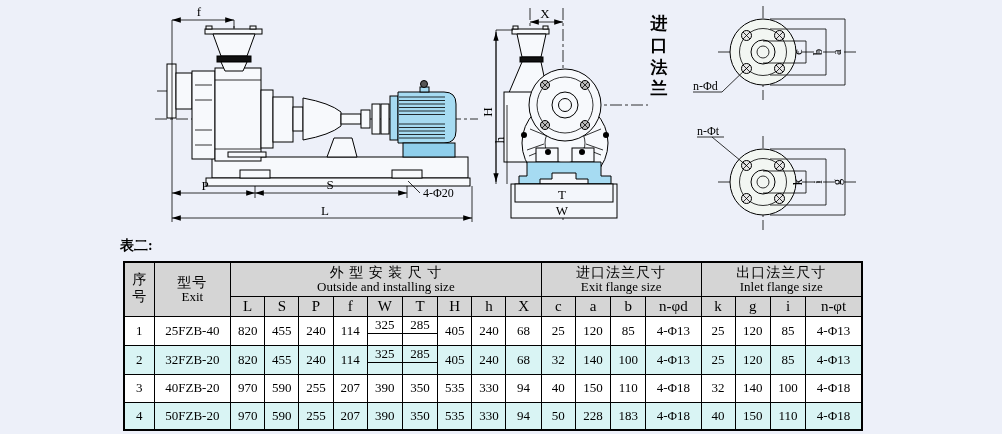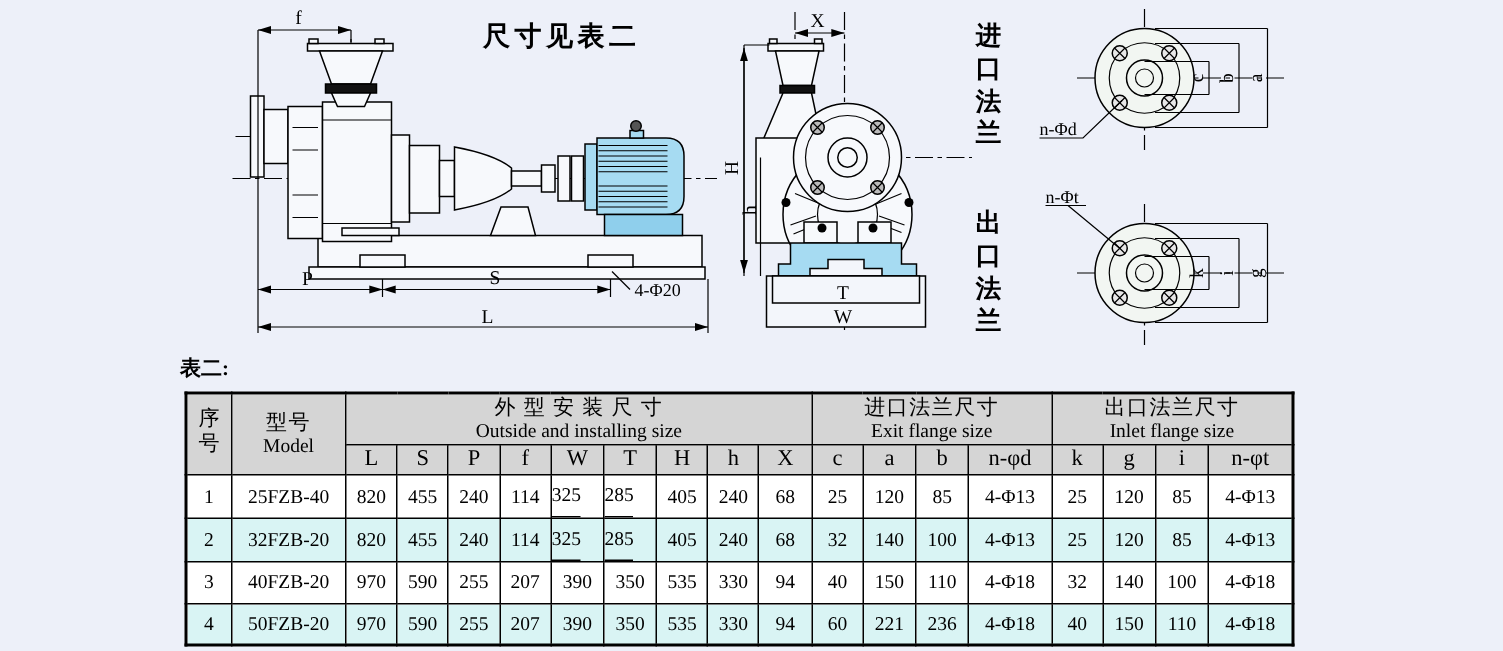--- a/index.html
+++ b/index.html
@@ -19,21 +19,21 @@
   #spec-table thead th{background:#d5d5d5;}
   #spec-table .grp-zh{font-size:14px;letter-spacing:1px;line-height:1.1;}
   #spec-table .grp-en{font-size:13px;line-height:1.05;}
   #spec-table tr.letters{height:20px;}
   #spec-table tr.letters th{font-size:15px;}
   #spec-table tr.hdr1{height:34px;}
   #spec-table tbody tr{height:28px;}
   #spec-table tbody td{font-size:13px;}
   #spec-table tbody tr.hl td{background:#d9f4f4;}
   .vstack{width:1.05em;margin:0 auto;line-height:1.2;white-space:pre-line;font-size:14px;}
-  .split{display:flex;flex-direction:row;height:28px;gap:40px;}
+  .split{display:flex;flex-direction:column;height:28px;gap:40px;}
   .split div{flex:1;display:flex;align-items:center;justify-content:center;}
   .split div:first-child{border-bottom:1px solid #000;}
   
   .cl{stroke-dasharray:12 3 3 3;stroke-width:0.8;}
   .thin{stroke-width:0.8;}
   .lbl{stroke:none;fill:#000;font-family:"Liberation Serif","DejaVu Serif",serif;font-size:13px;}
   .lbl-s{stroke:none;fill:#000;font-family:"Liberation Serif","DejaVu Serif",serif;font-size:12px;}
 </style>
 </head>
 <body>
@@ -209,23 +209,21 @@
       <path class="thin" d="M770,159 H826 M770,205 H826 M826,159 V205"></path>
       <path class="thin" d="M770,149 H845 M770,215 H845 M845,149 V215"></path>
       <text class="lbl" x="802" y="182" text-anchor="middle" transform="rotate(-90 802 182)">k</text>
       <text class="lbl" x="822" y="182" text-anchor="middle" transform="rotate(-90 822 182)">i</text>
       <text class="lbl" x="841" y="182" text-anchor="middle" transform="rotate(-90 841 182)">g</text>
       <path class="thin" d="M697,137 H724 M712,137 L747,166"></path>
       <text class="lbl-s" x="697" y="135">n-Φt</text>
     </g>
   </svg>
 
-  <div class="abs" id="drawing-title">尺寸见表二</div>
   <div class="abs vlabel" id="inlet-flange-label">进口法兰</div>
-  <div class="abs vlabel" id="outlet-flange-label">出口法兰</div>
   <div class="abs" id="table-caption">表二:</div>
 
   <table id="spec-table">
       <colgroup>
         <col style="width: 30px;">
         <col style="width: 76px;">
         <col style="width: 34px;">
         <col style="width: 34px;">
         <col style="width: 34px;">
         <col style="width: 34px;">
@@ -244,21 +242,21 @@
         <col style="width: 56px;">
       </colgroup>
       <thead>
         <tr class="hdr1">
           <th rowspan="2">
             <div class="vstack">序
 号</div>
           </th>
           <th rowspan="2">
             <div class="grp-zh">型号</div>
-            <div class="grp-en">Model</div>
+            <div class="grp-en">Exit</div>
           </th>
           <th colspan="9">
             <div class="grp-zh">外 型 安 装 尺 寸</div>
             <div class="grp-en">Outside and installing size</div>
           </th>
           <th colspan="4">
             <div class="grp-zh">进口法兰尺寸</div>
             <div class="grp-en">Exit flange size</div>
           </th>
           <th colspan="4">
@@ -375,23 +373,23 @@
           <td>50FZB-20</td>
           <td>970</td>
           <td>590</td>
           <td>255</td>
           <td>207</td>
           <td>390</td>
           <td>350</td>
           <td>535</td>
           <td>330</td>
           <td>94</td>
-          <td>60</td>
-          <td>221</td>
-          <td>236</td>
+          <td>50</td>
+          <td>228</td>
+          <td>183</td>
           <td>4-Φ18</td>
           <td>40</td>
           <td>150</td>
           <td>110</td>
           <td>4-Φ18</td>
         </tr>
       </tbody>
     </table>
 </div>
 

